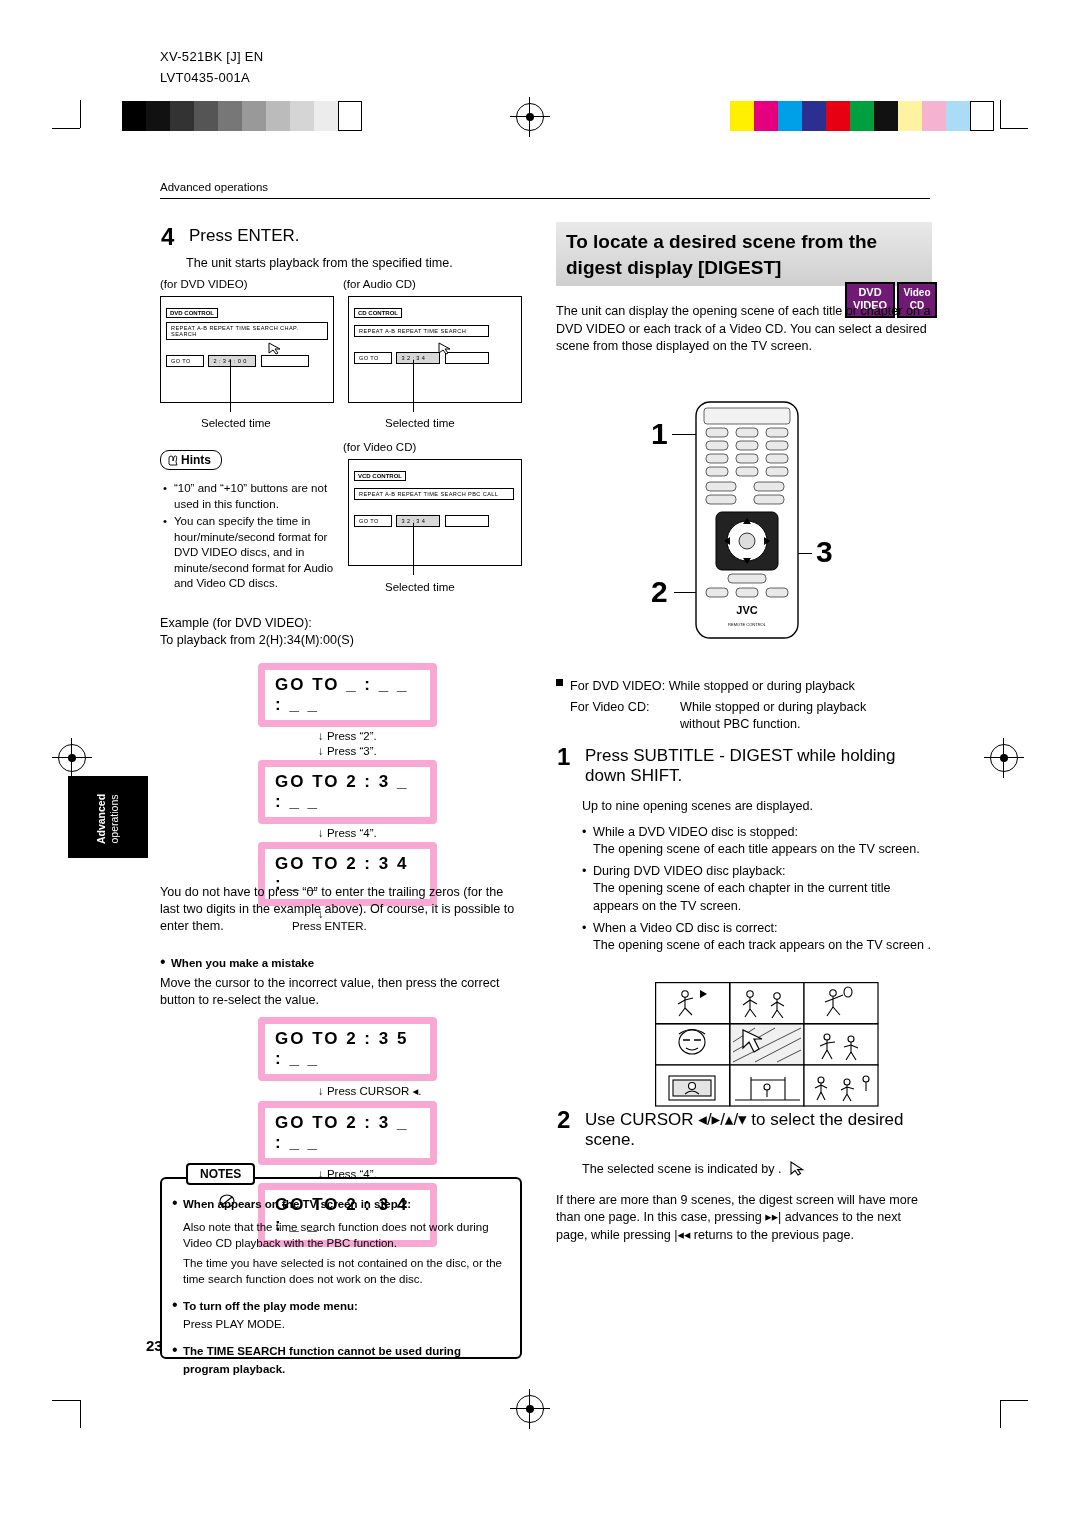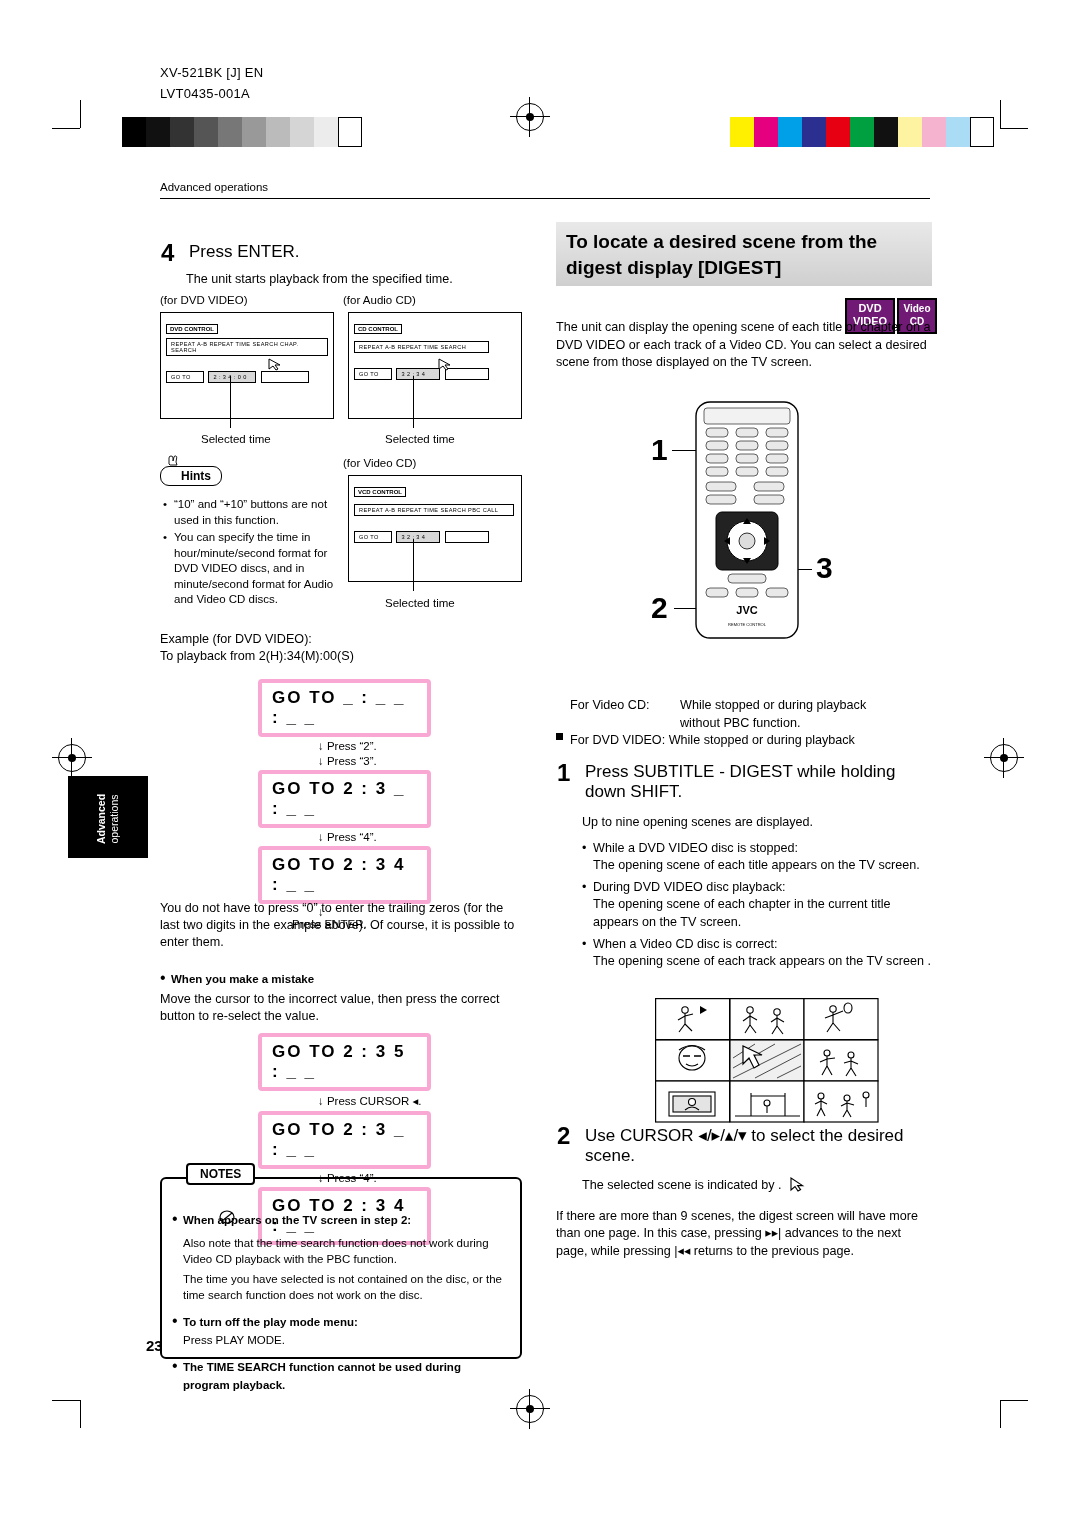--- a/index.html
+++ b/index.html
@@ -1,38 +1,38 @@
 <!DOCTYPE html>
 <html><head>
 <meta charset="utf-8">
 <style>
   html,body{margin:0;padding:0;}
   body{width:1080px;height:1528px;background:#ffffff;font-family:"Liberation Sans",sans-serif;color:#000;position:relative;overflow:hidden;}
-  .abs{position:absolute;margin-top:16px;}
+  .abs{position:absolute;}
   
   .hdr{left:160px;top:46px;font-size:13px;letter-spacing:.3px;line-height:21px;}
   
   .cm{position:absolute;background:#000;}
   .reg{position:absolute;width:26px;height:26px;border-radius:50%;border:1px solid #000;}
   .reg:before,.reg:after{content:"";position:absolute;background:#000;}
   .reg:before{left:-7px;top:12px;width:40px;height:1px;}
   .reg:after{top:-7px;left:12px;height:40px;width:1px;}
   .regdot{position:absolute;width:8px;height:8px;border-radius:50%;background:#000;left:9px;top:9px;}
   .barbox{display:inline-block;width:24px;height:30px;vertical-align:top;}
   .secline{position:absolute;left:160px;width:770px;height:1px;background:#000;}
   .sectitle{position:absolute;left:160px;top:181px;font-size:11.5px;}
   
   .stepnum{font-size:24px;font-weight:bold;}
   .steptitle{font-size:17px;}
   .body{font-size:12.6px;line-height:17px;}
   .small{font-size:11.5px;line-height:15.5px;}
   .osd{border:1px solid #000;background:#fff;}
   .osdlabel{font-size:6px;border:1px solid #000;padding:1px 3px;display:inline-block;font-weight:bold;}
   .osdrow{font-size:5.6px;border:1px solid #000;padding:2px 4px;display:inline-block;letter-spacing:.4px;}
-  .gotobox{border:4px solid #f9a8d4;border-radius:4px;font-size:17px;font-weight:bold;letter-spacing:2px;padding:5px 10px;width:145px;}
+  .gotobox{border:7px solid #f9a8d4;border-radius:4px;font-size:17px;font-weight:bold;letter-spacing:2px;padding:5px 10px;width:145px;}
   .arrowline{font-size:11.5px;}
   .sidetab{position:absolute;background:#000;color:#fff;font-size:10.5px;font-weight:bold;text-align:center;line-height:13px;}
   .notesbox{position:absolute;border:2px solid #000;border-radius:6px;}
   .noteshdr{position:absolute;background:#fff;border:2px solid #000;border-radius:4px;font-size:12px;font-weight:bold;padding:2px 12px;}
   .bolditem{font-weight:bold;font-size:11.5px;}
   
   .rbanner{position:absolute;left:556px;top:222px;width:376px;height:64px;background:linear-gradient(to bottom,#e9e9e9,#cfcfcf);}
   .rbanner-txt{position:absolute;left:566px;top:229px;width:372px;font-size:19px;font-weight:bold;line-height:26px;}
   .logo{position:absolute;border:2px solid #000;color:#fff;background:#701a75;text-align:center;font-weight:bold;}
   .rbody{font-size:12.6px;line-height:17.6px;}
@@ -283,28 +283,28 @@
       <rect x="14" y="188" width="22" height="9" rx="4"></rect>
         <rect x="44" y="188" width="22" height="9" rx="4"></rect>
         <rect x="74" y="188" width="22" height="9" rx="4"></rect>
     </g>
     <text x="55" y="214" font-size="11" font-family="Liberation Sans, sans-serif" font-weight="bold" text-anchor="middle">JVC</text>
     <text x="55" y="226" font-size="4" font-family="Liberation Sans, sans-serif" text-anchor="middle">REMOTE CONTROL</text>
   </svg>
 </div>
 
 <div class="abs rbody" style="left:556px;top:678px;width:376px;">
-  <div style="margin-top:3px;padding-left:14px;position:relative;">
-    <span style="display:inline-block;width:110px;">For Video CD:</span><span>While stopped or during playback</span>
-    <div style="margin-left:110px;">without PBC function.</div>
-  </div>
   <div style="position:relative;padding-left:14px;">
     <span style="position:absolute;left:0;top:1px;width:7px;height:7px;background:#000;"></span>
     <span>For DVD VIDEO:</span>
     <span>While stopped or during playback</span>
+  </div>
+  <div style="margin-top:3px;padding-left:14px;position:relative;">
+    <span style="display:inline-block;width:110px;">For Video CD:</span><span>While stopped or during playback</span>
+    <div style="margin-left:110px;">without PBC function.</div>
   </div>
 </div>
 
 <div class="abs" style="left:556px;top:742px;width:376px;">
   <table style="border-collapse:collapse;">
       <tbody>
         <tr>
     <td style="vertical-align:top;width:26px;"><span class="stepnum">1</span></td>
     <td style="vertical-align:top;padding-top:4px;"><span class="steptitle">Press SUBTITLE - DIGEST while holding down SHIFT.</span></td>
   </tr>

